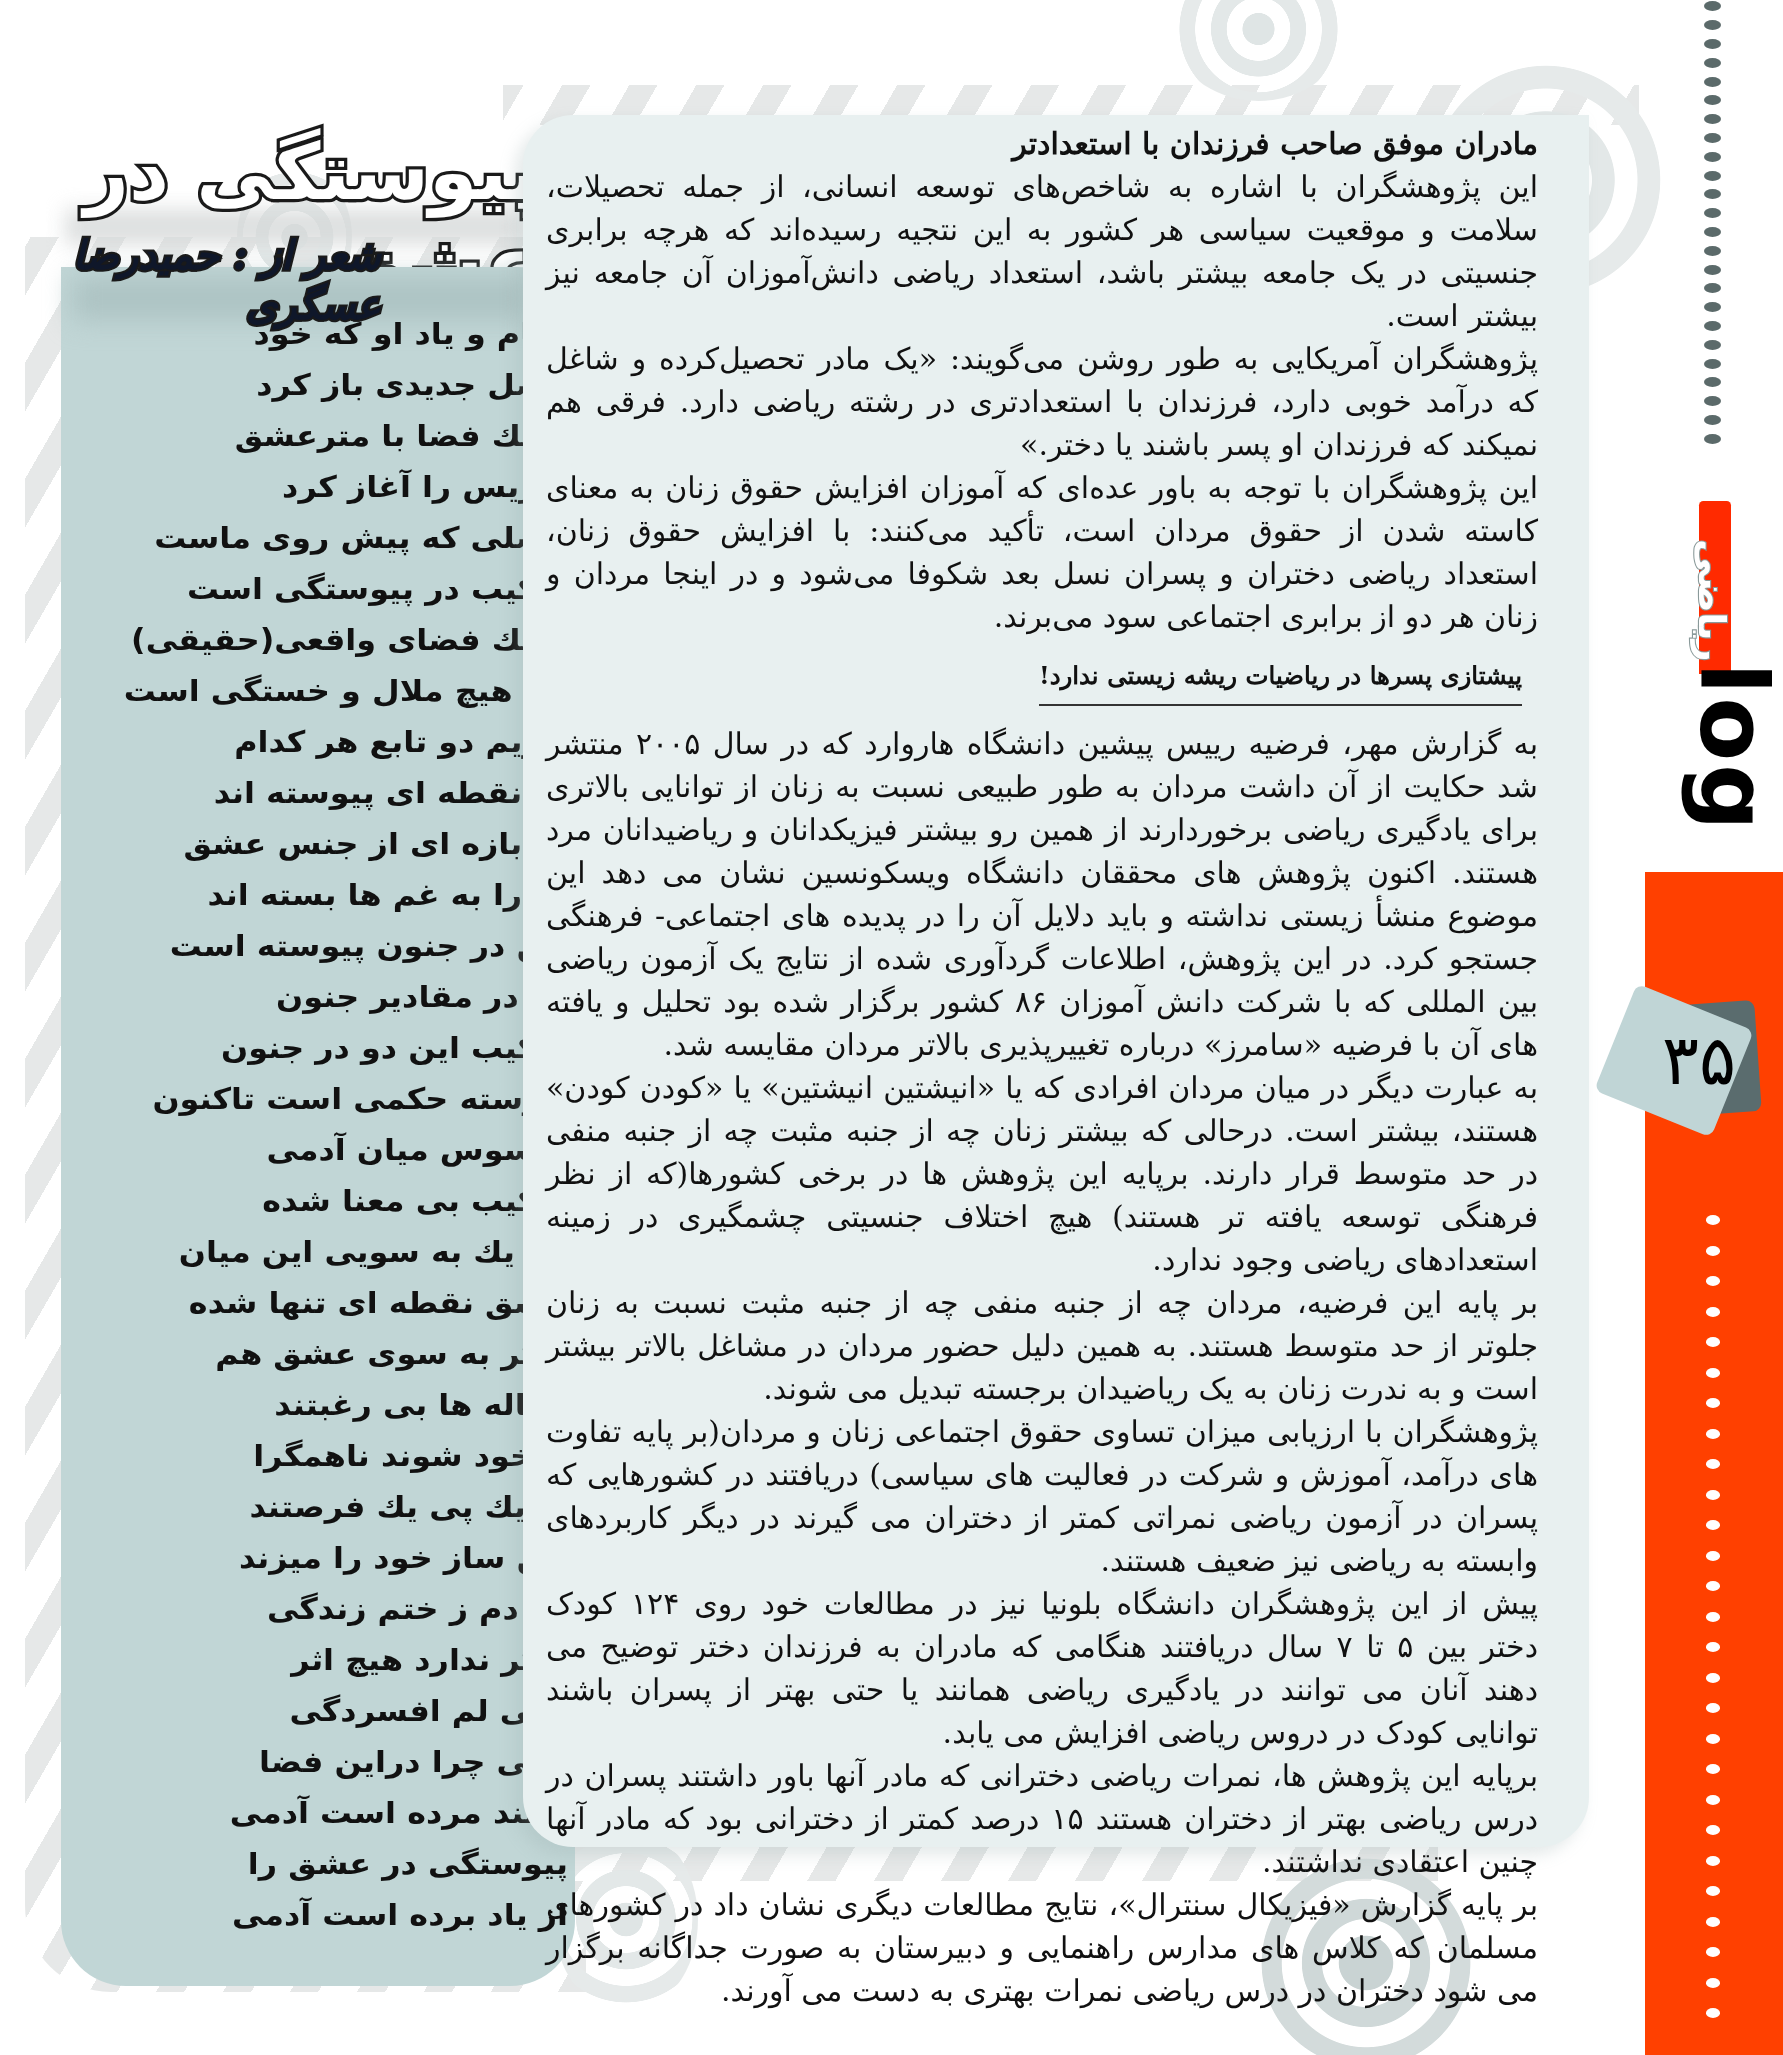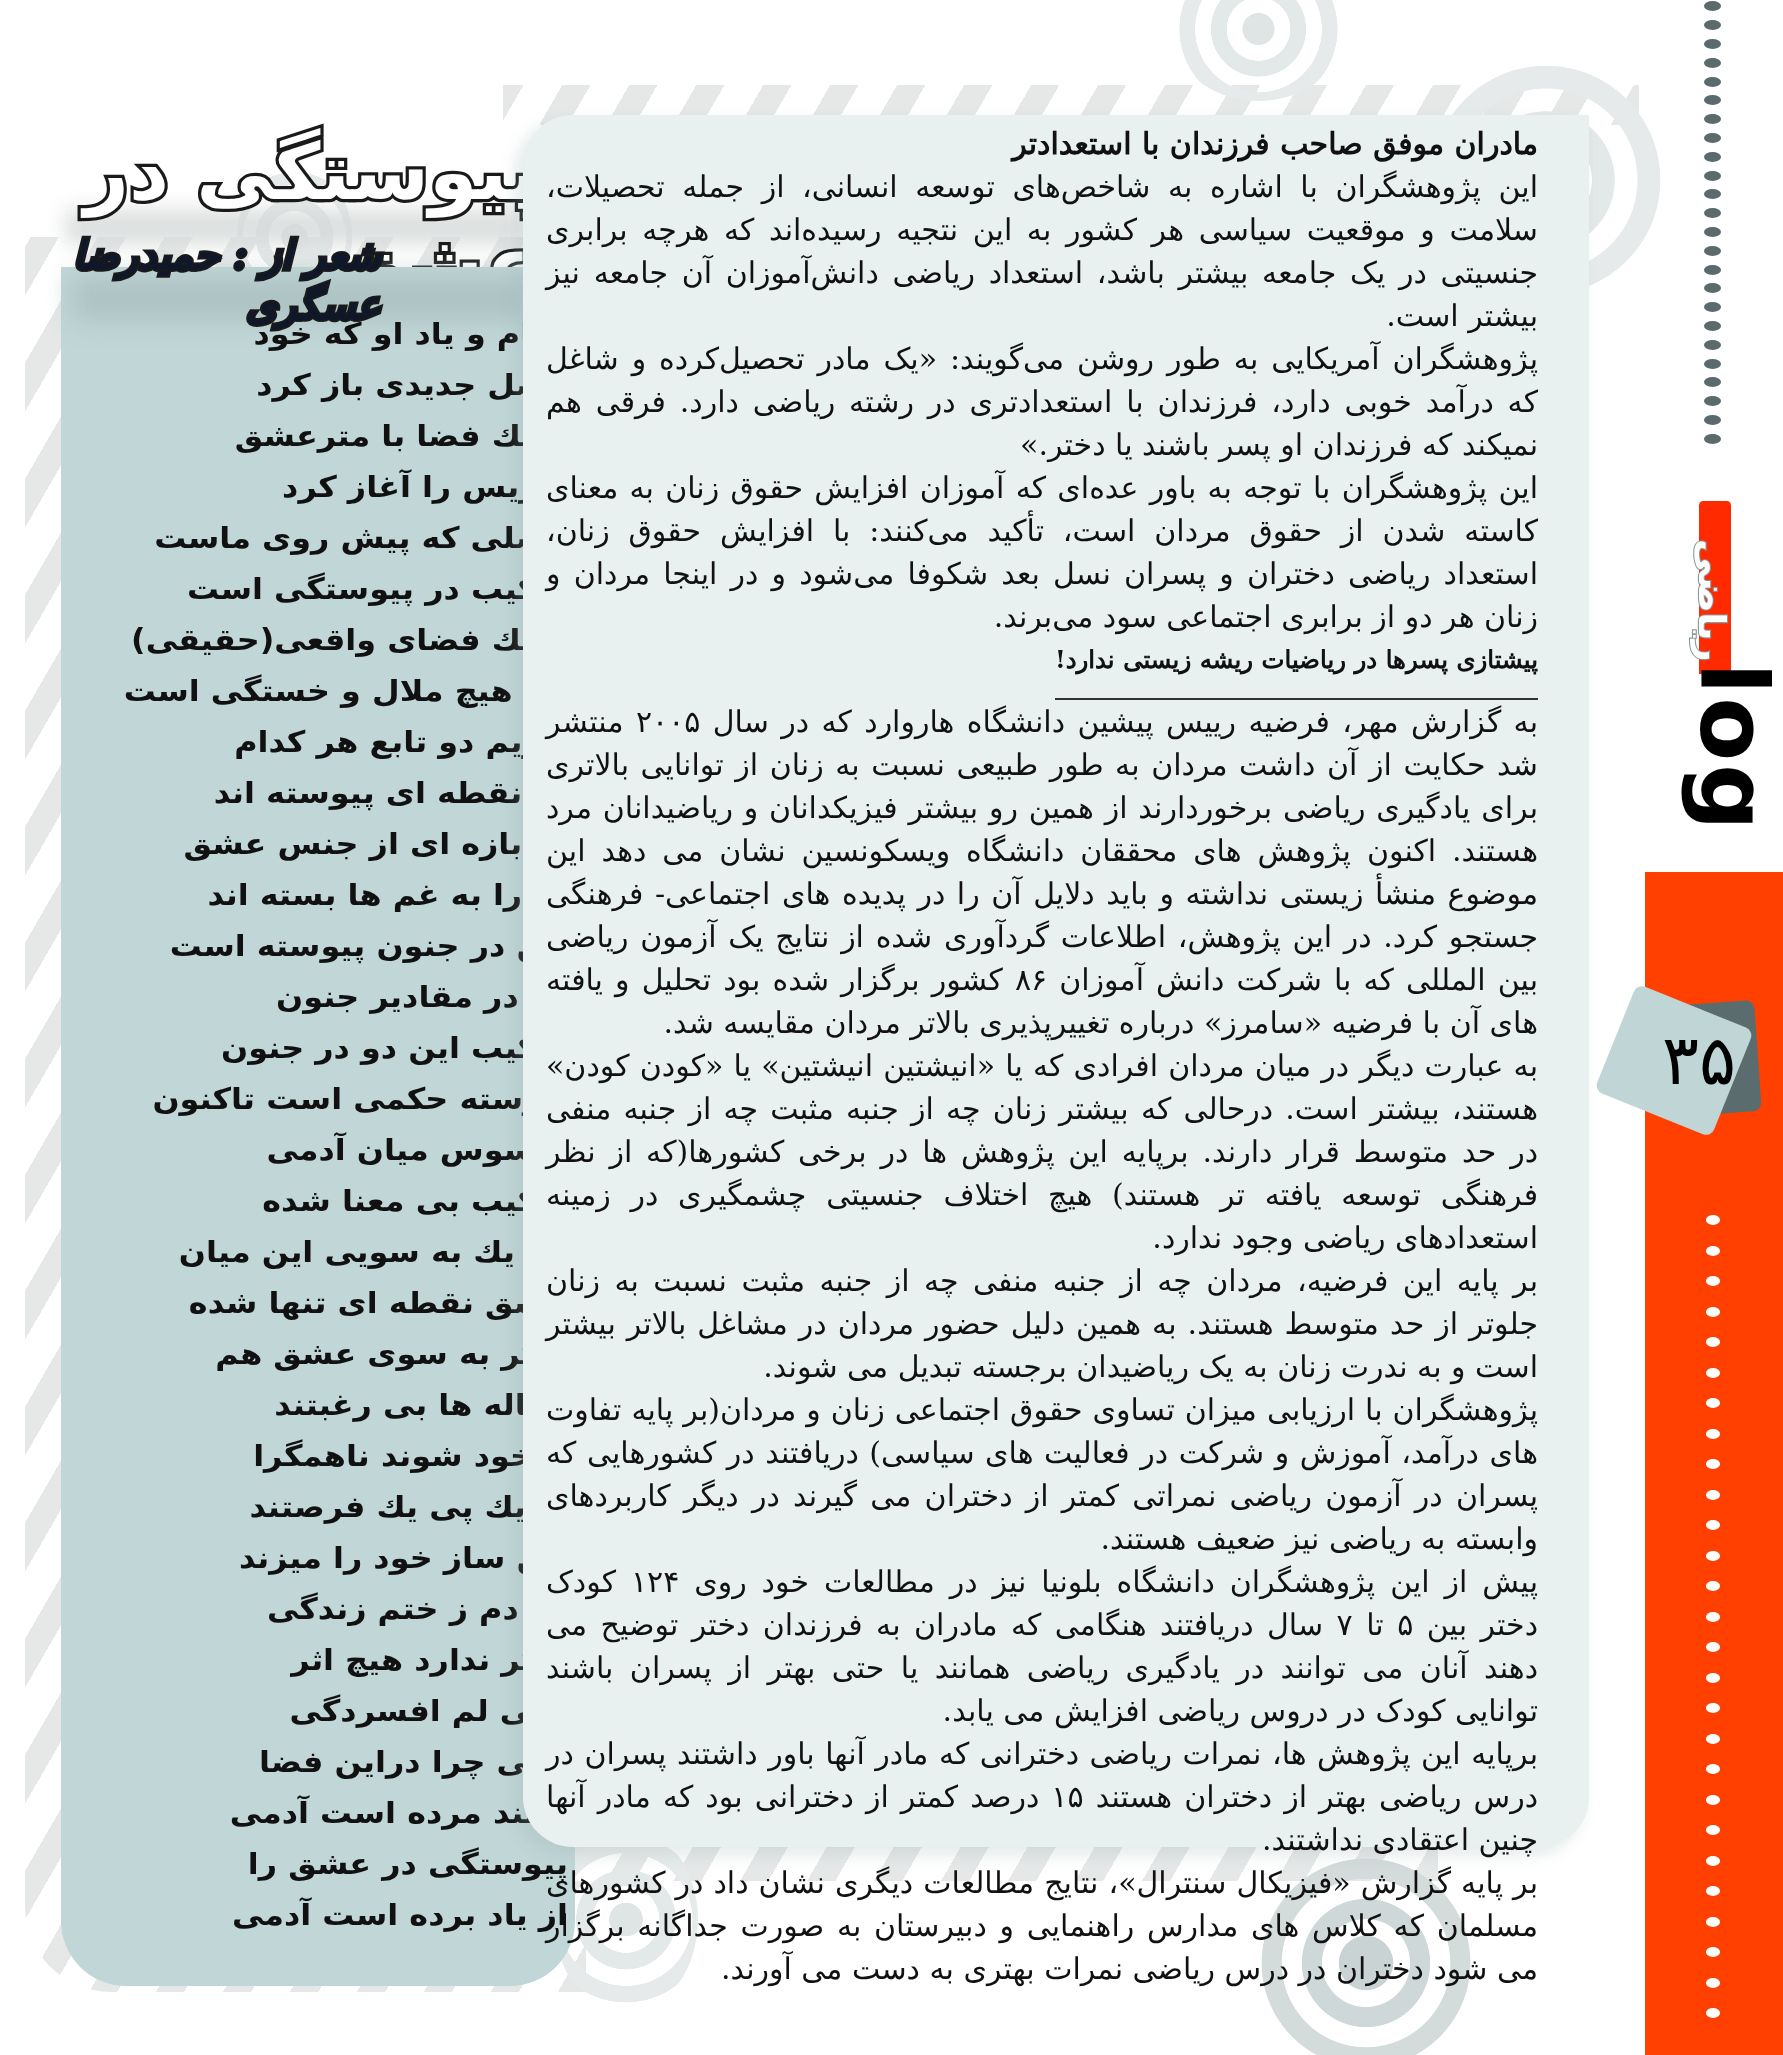--- a/index.html
+++ b/index.html
@@ -26,22 +26,22 @@
     border-radius: 0 58px 65px 65px; }
   .poem-shadow { position:absolute; left:72px; top:277px; width:460px; height:43px; background:#adc3c3; filter:blur(13px); }
   .poem { position:absolute; right:1215px; top:309px; width:460px; direction:rtl; text-align:right; margin:0; padding:0; list-style:none; }
   .poem li { font-family:"DejaVu Sans", sans-serif; font-weight:bold; font-size:29.5px; line-height:51px; color:#111; white-space:nowrap; transform:scaleX(1.08); transform-origin:right center; }
 
   
   .article-panel { position:absolute; left:523px; top:115px; width:1066px; height:1732px; background:#e8f0f0;
     border-radius: 50px 0 50px 50px; box-shadow: -7.2px 7.2px 14.4px rgba(150,170,170,.25); }
   .article { position:absolute; left:546px; top:122px; width:992px; direction:rtl; text-align:justify; }
   .article p { margin:0; font-family:"DejaVu Serif", serif; font-size:30px; line-height:43px; color:#111; text-align-last:right; }
-  .article h3 { margin:0; font-family:"DejaVu Serif", serif; font-weight:bold; font-size:24.4px; line-height:43px; color:#111; display:inline-block;
-    border-bottom:2.2px solid #333; padding-bottom:17px; }
+  .article h3 { margin:16px; font-family:"DejaVu Serif", serif; font-weight:bold; font-size:24.4px; line-height:43px; color:#111; display:inline-block;
+    border-bottom:2.2px solid #333; padding-bottom:7px; }
   .article .h3wrap { text-align:right; }
   .article .first-line { font-weight:bold; }
 
   
   .dots-gray { position:absolute; left:1704px; top:1.4px; width:21.6px; }
   .dots-gray span { display:block; width:17px; height:10px; border-radius:50%; background:#5b6a6a; margin-bottom:8.8px; }
   .orange { position:absolute; left:1645px; top:872px; width:138px; height:1184px; background:#ff4000; }
   .dots-white { position:absolute; left:1706px; top:1215px; width:21.6px; }
   .dots-white span { display:block; width:14.4px; height:10px; border-radius:50%; background:#ffffff; margin-bottom:20.5px; }
   .logo-red { position:absolute; left:1699px; top:501px; width:32px; height:173px; background:#ff2a00; border-radius:4.3px 4.3px 0 0; }

